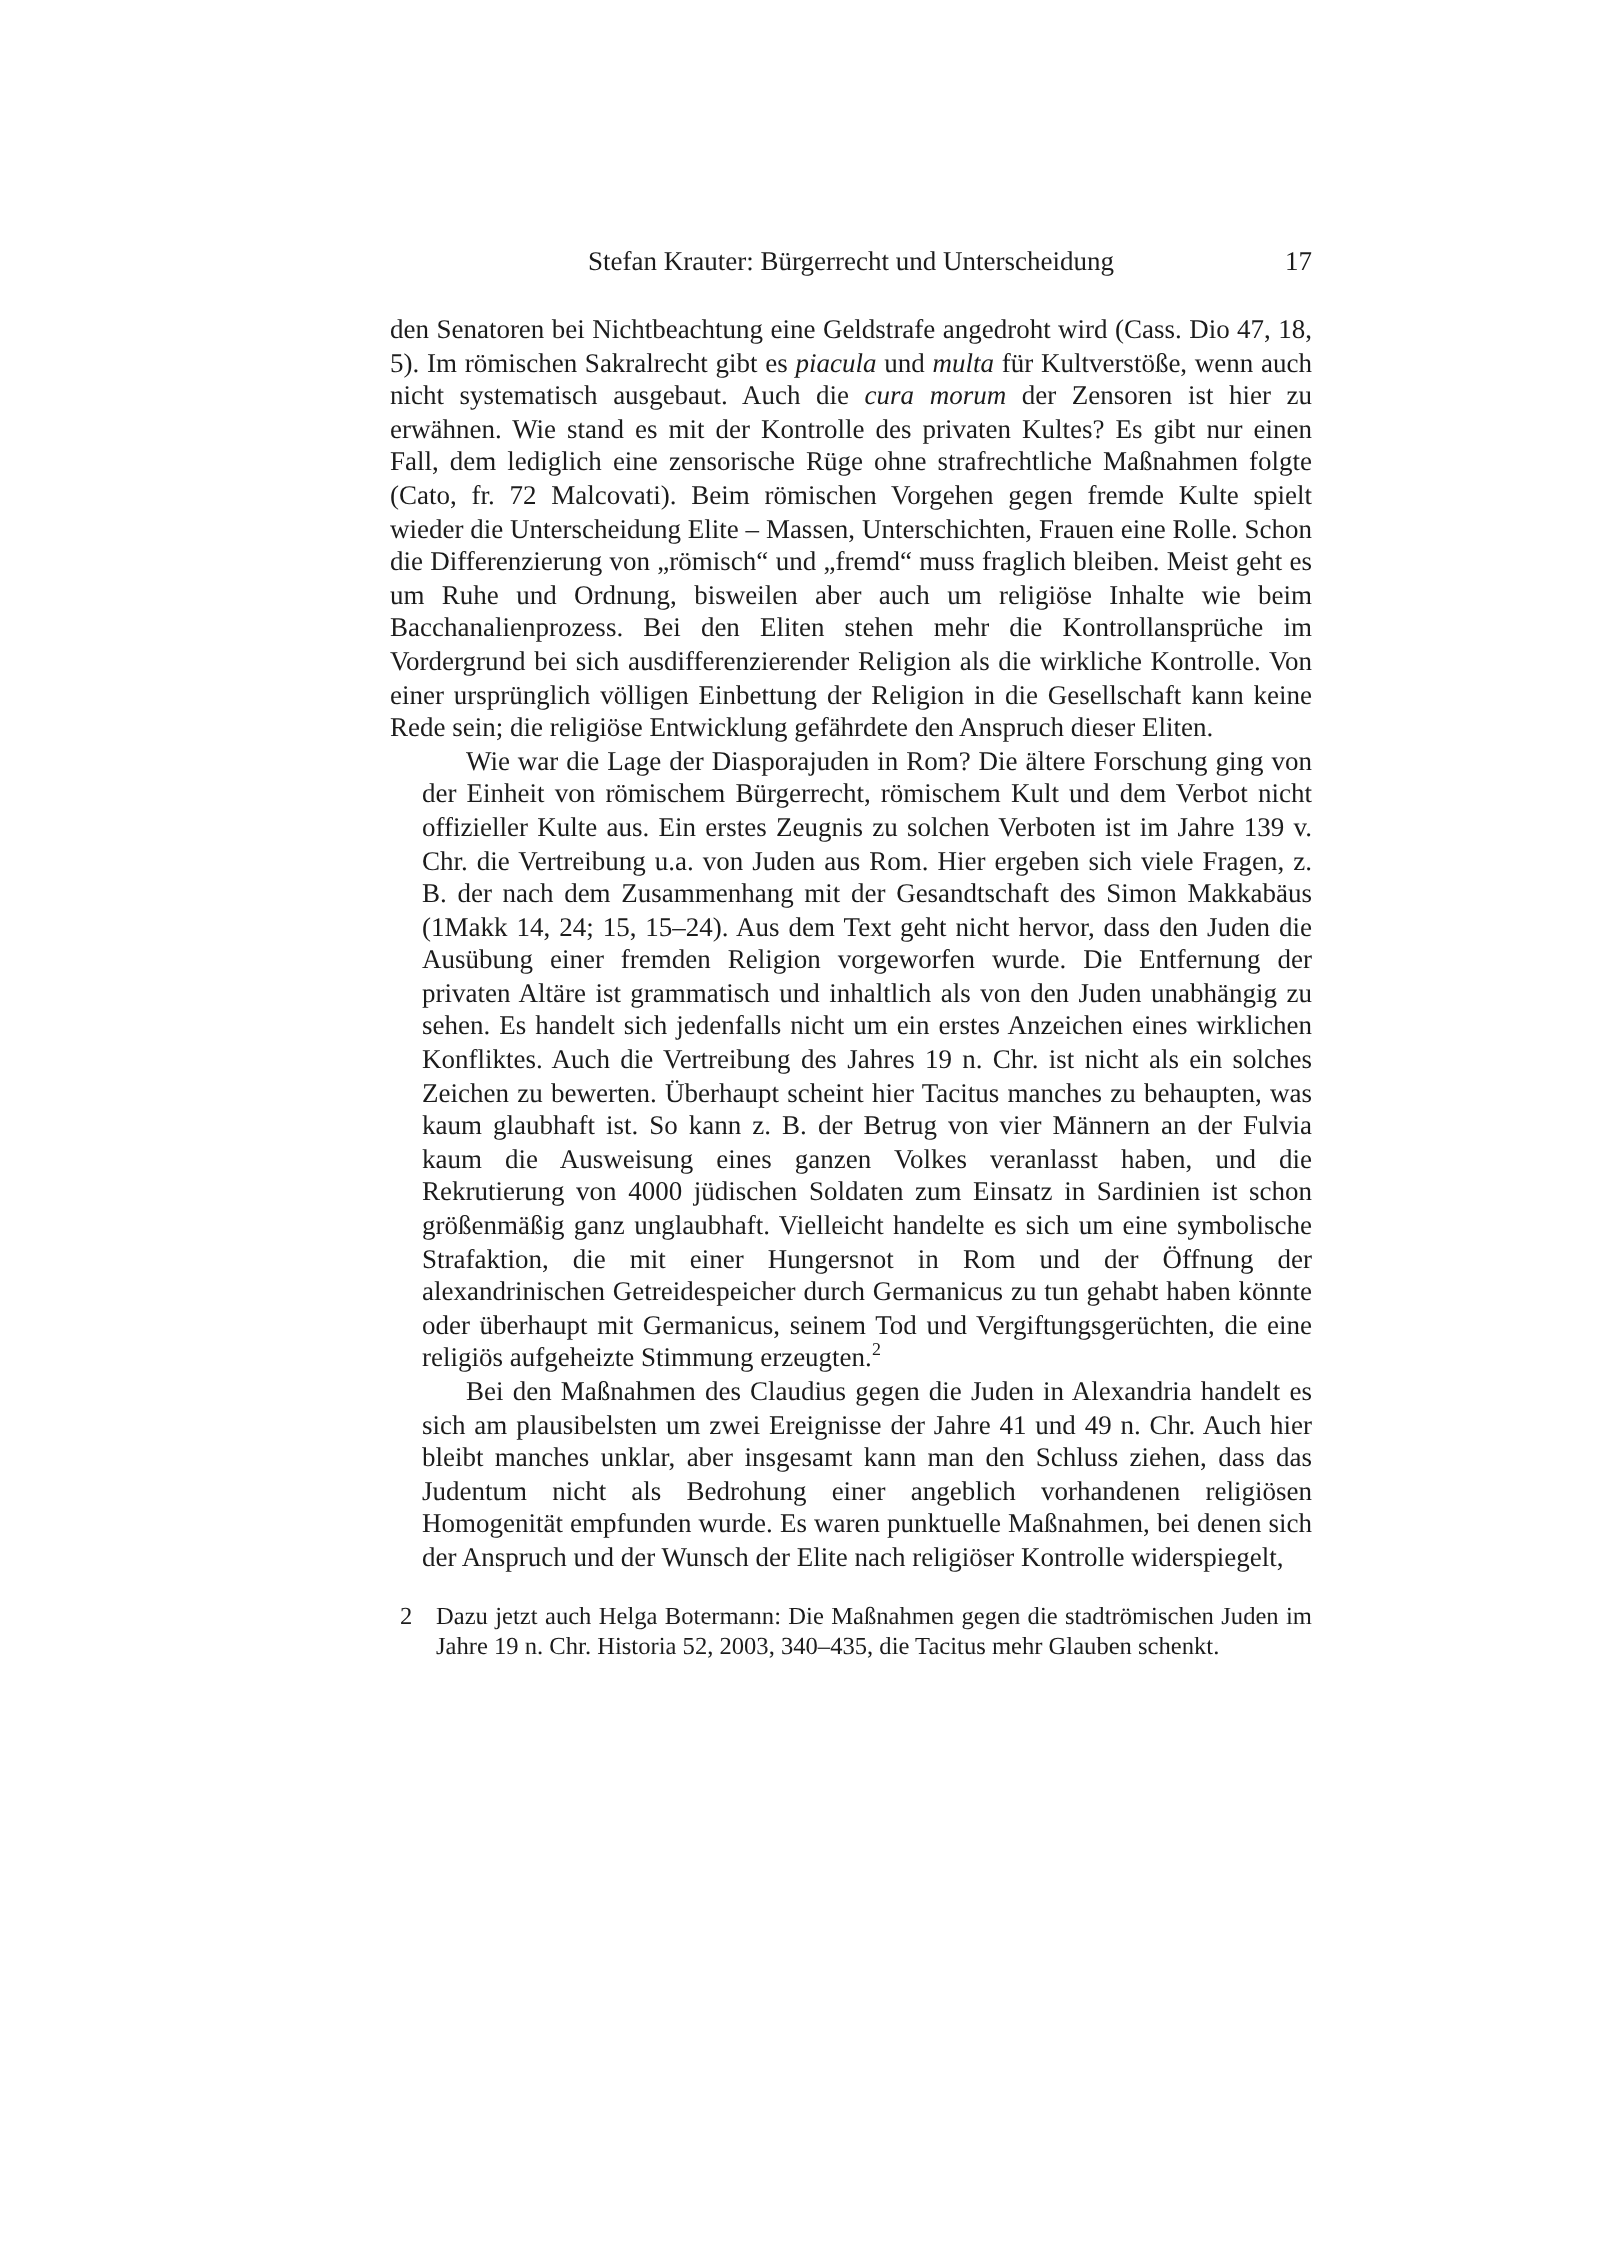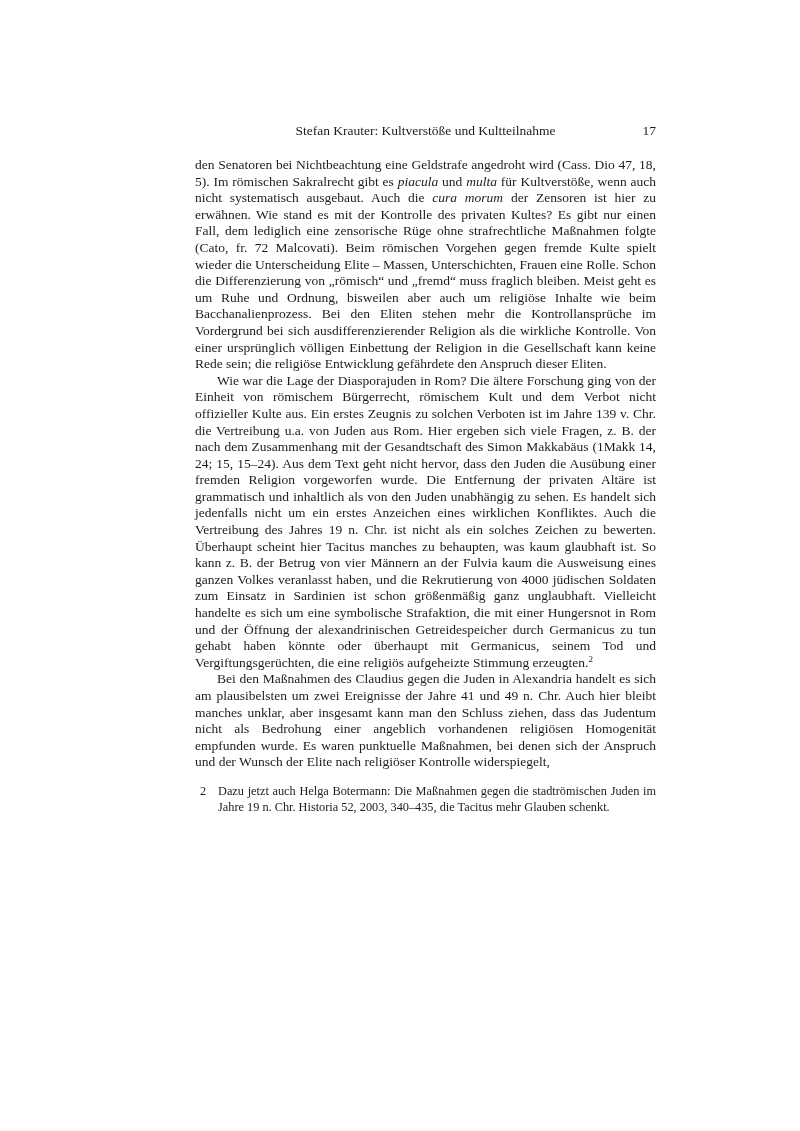--- a/index.html
+++ b/index.html
@@ -39,20 +39,21 @@
     font-size: 13.5px;
     line-height: 16.6px;
     text-align: justify;
   }
   p.para {
     margin: 0;
     padding: 0;
   }
   p.para.indent {
     text-indent: 22px;
+    margin-left: 16px;
   }
   em {
   }
   sup.fnref {
     font-size: 9px;
     vertical-align: super;
     line-height: 0;
   }
   .footnote {
     margin-top: 13px;
@@ -69,21 +70,21 @@
     flex: 1;
     text-align: justify;
   }
 </style>
 </head>
 <body>
 
 <div class="text-block">
 
   <div class="running-header">
-    <span>Stefan Krauter: Kultverstöße und Kultteilnahme</span>
+    <span>Stefan Krauter: Bürgerrecht und Unterscheidung</span>
     <span class="page-num">17</span>
   </div>
 
   <div class="body-text">
       <p class="para"><span>den Senatoren bei Nichtbeachtung eine Geldstrafe angedroht wird (Cass. Dio 47, 18, 5). Im römischen Sakralrecht gibt es </span><em>piacula</em><span> und </span><em>multa</em><span> für Kultverstöße, wenn auch nicht systematisch ausgebaut. Auch die </span><em>cura morum</em><span> der Zensoren ist hier zu erwähnen. Wie stand es mit der Kontrolle des privaten Kultes? Es gibt nur einen Fall, dem lediglich eine zensorische Rüge ohne strafrechtliche Maßnahmen folgte (Cato, fr. 72 Malcovati). Beim römischen Vorgehen gegen fremde Kulte spielt wieder die Unterscheidung Elite – Massen, Unterschichten, Frauen eine Rolle. Schon die Differenzierung von „römisch“ und „fremd“ muss fraglich bleiben. Meist geht es um Ruhe und Ordnung, bisweilen aber auch um religiöse Inhalte wie beim Bacchanalienprozess. Bei den Eliten stehen mehr die Kontrollansprüche im Vordergrund bei sich ausdifferenzierender Religion als die wirkliche Kontrolle. Von einer ursprünglich völligen Einbettung der Religion in die Gesellschaft kann keine Rede sein; die religiöse Entwicklung gefährdete den Anspruch dieser Eliten.</span></p>
       <p class="para indent"><span>Wie war die Lage der Diasporajuden in Rom? Die ältere Forschung ging von der Einheit von römischem Bürgerrecht, römischem Kult und dem Verbot nicht offizieller Kulte aus. Ein erstes Zeugnis zu solchen Verboten ist im Jahre 139 v. Chr. die Vertreibung u.a. von Juden aus Rom. Hier ergeben sich viele Fragen, z. B. der nach dem Zusammenhang mit der Gesandtschaft des Simon Makkabäus (1Makk 14, 24; 15, 15–24). Aus dem Text geht nicht hervor, dass den Juden die Ausübung einer fremden Religion vorgeworfen wurde. Die Entfernung der privaten Altäre ist grammatisch und inhaltlich als von den Juden unabhängig zu sehen. Es handelt sich jedenfalls nicht um ein erstes Anzeichen eines wirklichen Konfliktes. Auch die Vertreibung des Jahres 19 n. Chr. ist nicht als ein solches Zeichen zu bewerten. Überhaupt scheint hier Tacitus manches zu behaupten, was kaum glaubhaft ist. So kann z. B. der Betrug von vier Männern an der Fulvia kaum die Ausweisung eines ganzen Volkes veranlasst haben, und die Rekrutierung von 4000 jüdischen Soldaten zum Einsatz in Sardinien ist schon größenmäßig ganz unglaubhaft. Vielleicht handelte es sich um eine symbolische Strafaktion, die mit einer Hungersnot in Rom und der Öffnung der alexandrinischen Getreidespeicher durch Germanicus zu tun gehabt haben könnte oder überhaupt mit Germanicus, seinem Tod und Vergiftungsgerüchten, die eine religiös aufgeheizte Stimmung erzeugten.</span><sup class="fnref">2</sup></p>
       <p class="para indent"><span>Bei den Maßnahmen des Claudius gegen die Juden in Alexandria handelt es sich am plausibelsten um zwei Ereignisse der Jahre 41 und 49 n. Chr. Auch hier bleibt manches unklar, aber insgesamt kann man den Schluss ziehen, dass das Judentum nicht als Bedrohung einer angeblich vorhandenen religiösen Homogenität empfunden wurde. Es waren punktuelle Maßnahmen, bei denen sich der Anspruch und der Wunsch der Elite nach religiöser Kontrolle widerspiegelt,</span></p>
     </div>
 
   <div class="footnote">

